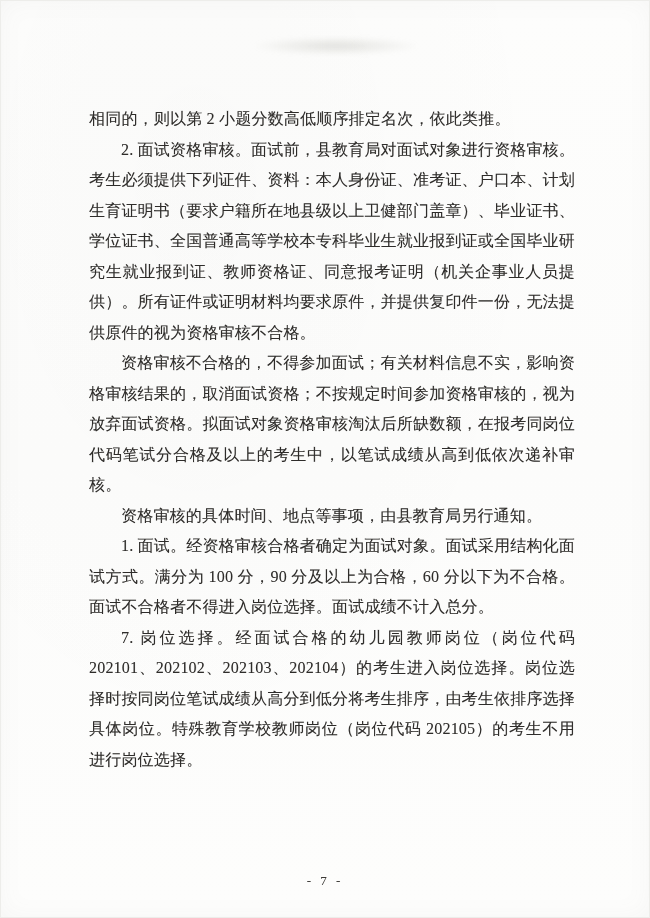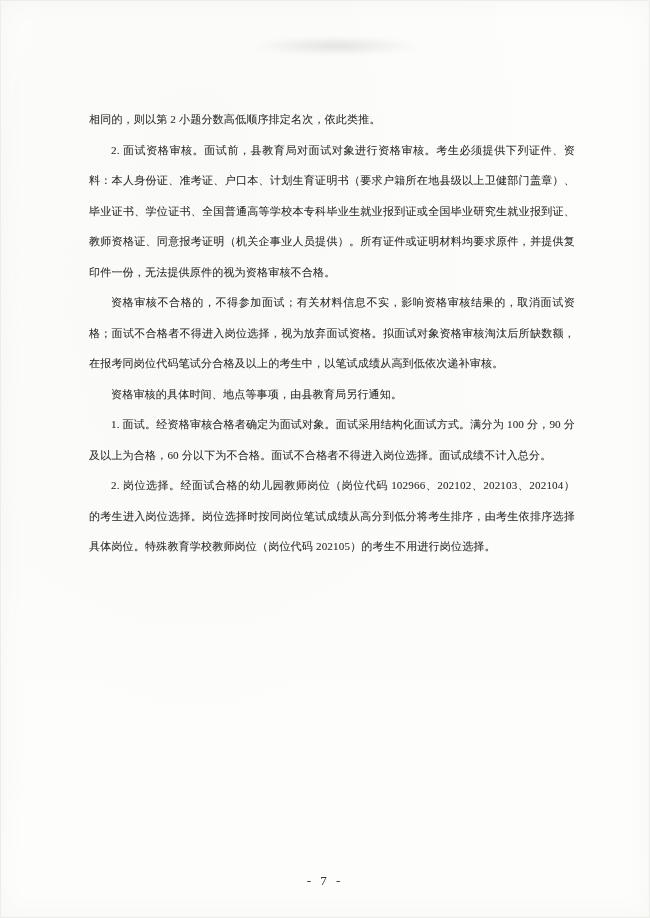--- a/index.html
+++ b/index.html
@@ -34,21 +34,21 @@
     filter: blur(2px);
     pointer-events: none;
   }
 
   .content {
     position: absolute;
     left: 88px;
     top: 103px;
     width: 486px;
     color: #2e2c2a;
-    font-size: 11px;
+    font-size: 16px;
     line-height: 30.5px;
     text-align: justify;
     letter-spacing: 0.2px;
     text-shadow: 0.3px 0.3px 0 rgba(60,58,55,0.25);
   }
 
   .content p { margin: 0; }
 
   .para-indent { text-indent: 2em; }
 
@@ -81,27 +81,27 @@
 
 <div class="page">
 
   <div class="scan-smudge"></div>
 
   <main class="content">
     <p class="para-continuation">相同的，则以第 2 小题分数高低顺序排定名次，依此类推。</p>
 
     <p class="para-indent">2. 面试资格审核。面试前，县教育局对面试对象进行资格审核。考生必须提供下列证件、资料：本人身份证、准考证、户口本、计划生育证明书（要求户籍所在地县级以上卫健部门盖章）、毕业证书、学位证书、全国普通高等学校本专科毕业生就业报到证或全国毕业研究生就业报到证、教师资格证、同意报考证明（机关企事业人员提供）。所有证件或证明材料均要求原件，并提供复印件一份，无法提供原件的视为资格审核不合格。</p>
 
-    <p class="para-indent">资格审核不合格的，不得参加面试；有关材料信息不实，影响资格审核结果的，取消面试资格；面试不合格者不得进入岗位选择，视为放弃面试资格。拟面试对象资格审核淘汰后所缺数额，在报考同岗位代码笔试分合格及以上的考生中，以笔试成绩从高到低依次递补审核。</p>
+    <p class="para-indent">资格审核不合格的，不得参加面试；有关材料信息不实，影响资格审核结果的，取消面试资格；不按规定时间参加资格审核的，视为放弃面试资格。拟面试对象资格审核淘汰后所缺数额，在报考同岗位代码笔试分合格及以上的考生中，以笔试成绩从高到低依次递补审核。</p>
 
     <p class="para-indent">资格审核的具体时间、地点等事项，由县教育局另行通知。</p>
 
 
     <p class="para-indent">1. 面试。经资格审核合格者确定为面试对象。面试采用结构化面试方式。满分为 100 分，90 分及以上为合格，60 分以下为不合格。面试不合格者不得进入岗位选择。面试成绩不计入总分。</p>
 
-    <p class="para-indent">2. 岗位选择。经面试合格的幼儿园教师岗位（岗位代码 102966、202102、202103、202104）的考生进入岗位选择。岗位选择时按同岗位笔试成绩从高分到低分将考生排序，由考生依排序选择具体岗位。特殊教育学校教师岗位（岗位代码 202105）的考生不用进行岗位选择。</p>
+    <p class="para-indent">7. 岗位选择。经面试合格的幼儿园教师岗位（岗位代码 202101、202102、202103、202104）的考生进入岗位选择。岗位选择时按同岗位笔试成绩从高分到低分将考生排序，由考生依排序选择具体岗位。特殊教育学校教师岗位（岗位代码 202105）的考生不用进行岗位选择。</p>
   </main>
 
   <footer class="page-footer">
     <span class="page-number">- 7 -</span>
   </footer>
 
 </div>
 
 </body></html>

